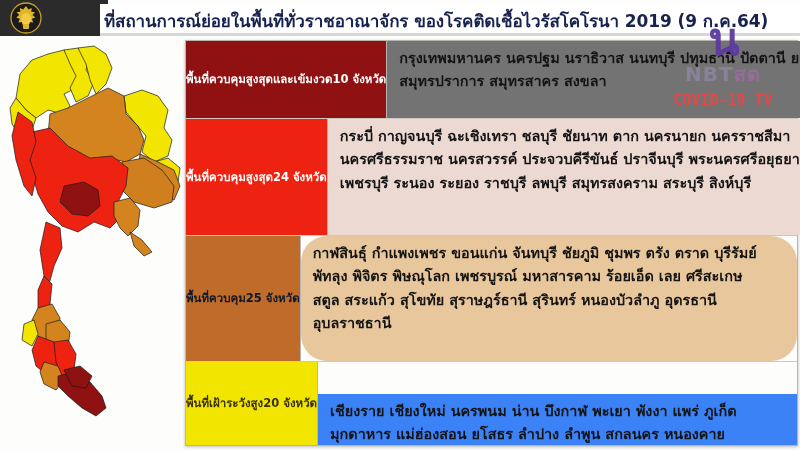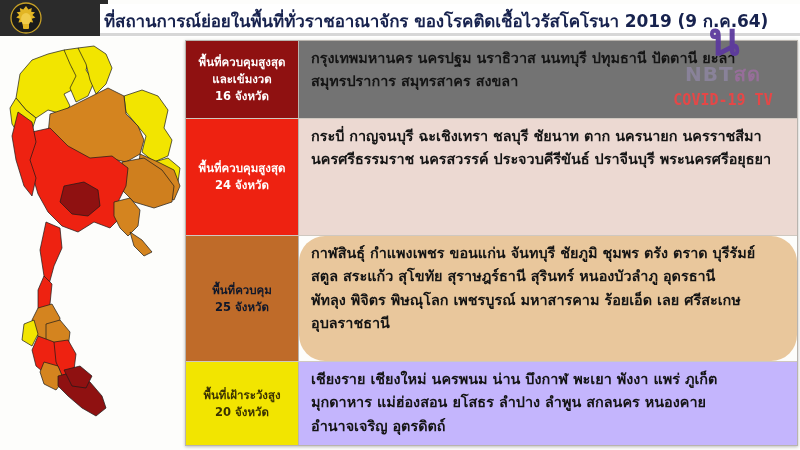--- a/index.html
+++ b/index.html
@@ -88,21 +88,21 @@
   .row:last-child { border-bottom: none; }
   .row.r1 { height: 78px; }
   .row.r2 { height: 117px; }
   .row.r3 { height: 126px; }
   .row.r4 { height: 83px; }
 
   .cat {
     flex: 0 0 113px;
     box-sizing: border-box;
     display: flex;
-    flex-direction: column;
+    flex-direction: row;
     align-items: center;
     justify-content: center;
     text-align: center;
     padding: 2px 0;
     border-right: 1px solid #b9b4ae;
   }
   .cat .ln {
     font-size: 11.5px;
     font-weight: bold;
     line-height: 1.45;
@@ -135,21 +135,21 @@
   .r1 .cat { background: #8f1111; color: #ffffff; }
   .r1 .prov { background: #737373; }
 
   .r2 .cat { background: #ee2211; color: #ffffff; }
   .r2 .prov { background: #ecd9d2; }
 
   .r3 .cat { background: #bf6b29; color: #0f172a; }
   .r3 .prov { background: #e9c79c; border-radius: 26px; }
 
   .r4 .cat { background: #f2e500; color: #3a3200; }
-  .r4 .prov { background: #c4b5fd; }
+  .r4 .prov { background: #3b82f6; margin-top: 32px; }
 
   
   #watermark {
     position: absolute;
     right: 12px; top: 18px;
     width: 130px; height: 86px;
     pointer-events: none;
     text-align: center;
   }
   #wm-glyph {
@@ -250,48 +250,49 @@
     <span id="title-text">ที่สถานการณ์ย่อยในพื้นที่ทั่วราชอาณาจักร ของโรคติดเชื้อไวรัสโคโรนา 2019 (9 ก.ค.64)</span>
   </div>
   <div id="title-rule"></div>
 
   <div id="table">
 
     <div class="row r1">
       <div class="cat">
         <span class="ln">พื้นที่ควบคุมสูงสุด</span>
         <span class="ln">และเข้มงวด</span>
-        <span class="cnt">16 จังหวัด</span>
+        <span class="cnt">10 จังหวัด</span>
       </div>
       <div class="prov">
         <span class="pline">กรุงเทพมหานคร  นครปฐม  นราธิวาส นนทบุรี  ปทุมธานี ปัตตานี ยะลา</span>
         <span class="pline">สมุทรปราการ สมุทรสาคร สงขลา</span>
       </div>
     </div>
 
     <div class="row r2">
       <div class="cat">
         <span class="ln">พื้นที่ควบคุมสูงสุด</span>
         <span class="cnt">24 จังหวัด</span>
       </div>
       <div class="prov">
         <span class="pline">กระบี่ กาญจนบุรี ฉะเชิงเทรา ชลบุรี ชัยนาท ตาก นครนายก นครราชสีมา</span>
         <span class="pline">นครศรีธรรมราช นครสวรรค์ ประจวบคีรีขันธ์ ปราจีนบุรี พระนครศรีอยุธยา</span>
+        <span class="pline">เพชรบุรี ระนอง ระยอง ราชบุรี ลพบุรี สมุทรสงคราม สระบุรี สิงห์บุรี</span>
       </div>
     </div>
 
     <div class="row r3">
       <div class="cat">
         <span class="ln">พื้นที่ควบคุม</span>
         <span class="cnt">25 จังหวัด</span>
       </div>
       <div class="prov">
         <span class="pline">กาฬสินธุ์ กำแพงเพชร ขอนแก่น จันทบุรี ชัยภูมิ ชุมพร ตรัง ตราด บุรีรัมย์</span>
+        <span class="pline">พัทลุง พิจิตร พิษณุโลก เพชรบูรณ์ มหาสารคาม ร้อยเอ็ด เลย ศรีสะเกษ</span>
         <span class="pline">สตูล สระแก้ว สุโขทัย สุราษฎร์ธานี สุรินทร์ หนองบัวลำภู อุดรธานี</span>
-        <span class="pline">พัทลุง พิจิตร พิษณุโลก เพชรบูรณ์ มหาสารคาม ร้อยเอ็ด เลย ศรีสะเกษ</span>
         <span class="pline">อุบลราชธานี</span>
       </div>
     </div>
 
     <div class="row r4">
       <div class="cat">
         <span class="ln">พื้นที่เฝ้าระวังสูง</span>
         <span class="cnt">20 จังหวัด</span>
       </div>
       <div class="prov">

